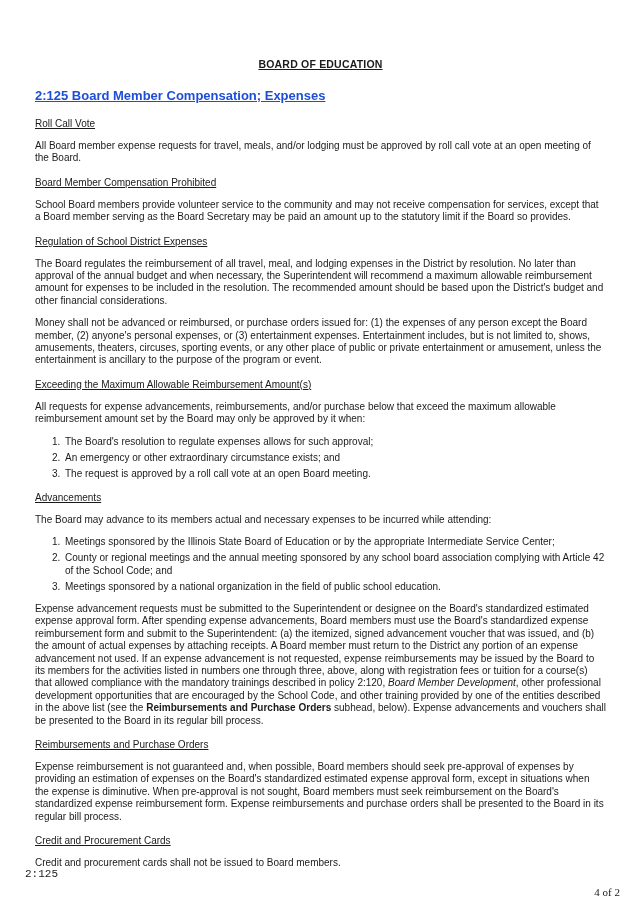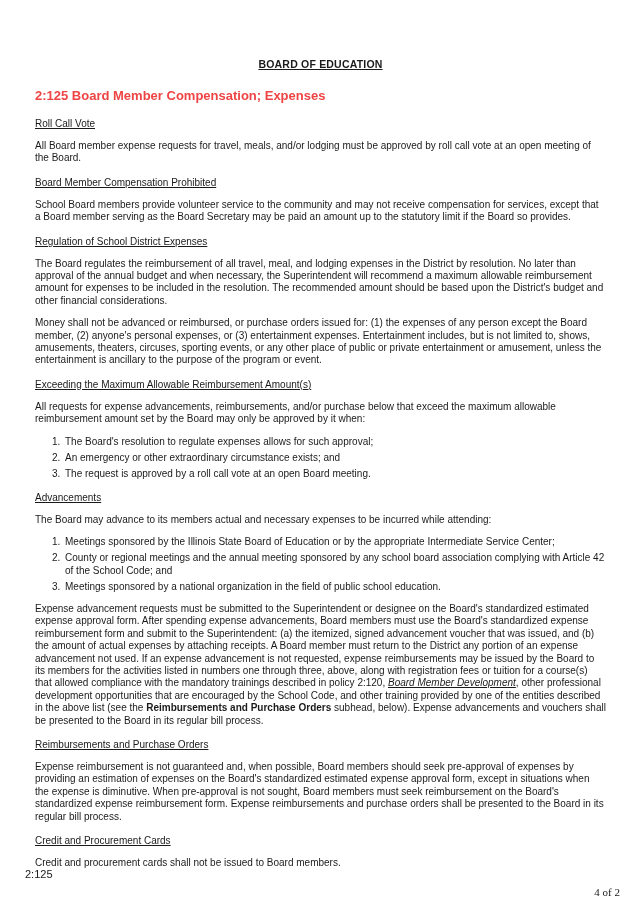--- a/index.html
+++ b/index.html
@@ -26,22 +26,23 @@
     text-align: center;
     font-size: 10.5px;
     font-weight: bold;
     text-decoration: underline;
     margin-bottom: 18px;
     letter-spacing: 0.2px;
   }
   .policy-title {
     font-size: 13px;
     font-weight: bold;
-    color: #ef4444;
+    color: #1d4ed8;
     margin: 0 0 15px 0;
+    text-decoration: underline;
   }
   .heading {
     font-size: 10px;
     text-decoration: underline;
     margin: 12px 0 11px 0;
   }
   p {
     font-size: 10px;
     line-height: 12.4px;
     margin: 10px 0;
@@ -49,27 +50,27 @@
   ol {
     margin: 4px 0 10px 0;
     padding-left: 28px;
     font-size: 10px;
     line-height: 12.4px;
   }
   ol li {
     margin-bottom: 3.5px;
     padding-left: 2px;
   }
-  .italic { font-style: italic; text-decoration: underline; }
+  .italic { font-style: italic; }
   .bold { font-weight: bold; }
   .footer-policy-number {
     position: absolute;
     left: 25px;
     top: 868px;
-    font-family: Liberation Sans, sans-serif;
+    font-family: Liberation Mono, monospace;
     font-size: 11px;
     color: #1a1a1a;
   }
   .footer-page-number {
     position: absolute;
     right: 20px;
     top: 886px;
     font-family: "Liberation Serif", "DejaVu Serif", serif;
     font-size: 11px;
     color: #1a1a1a;

